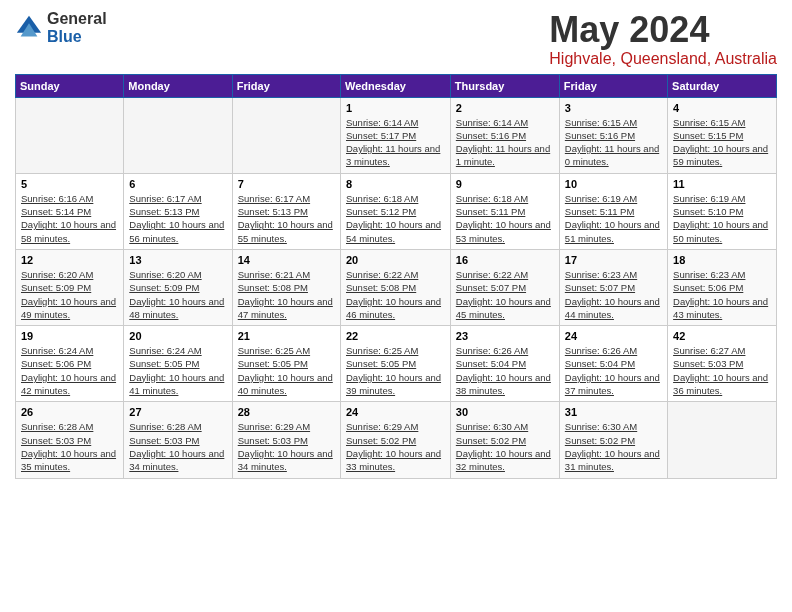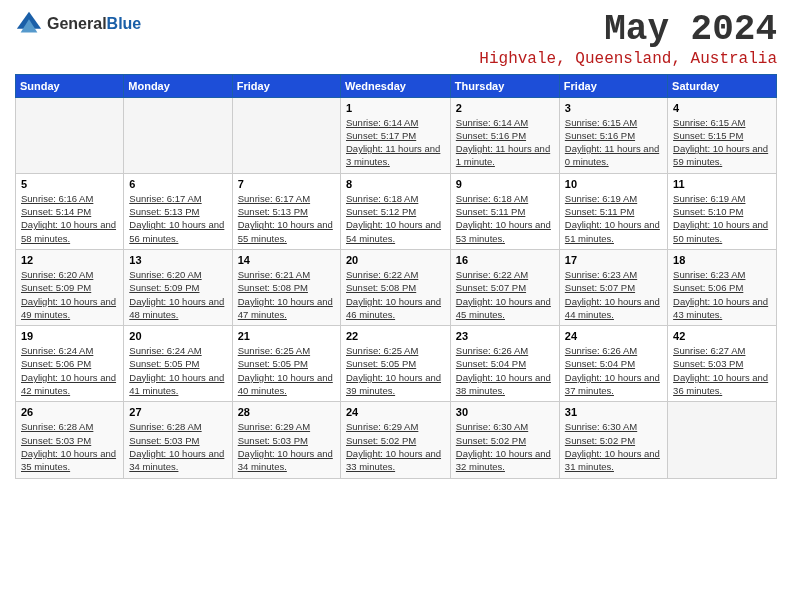--- a/index.html
+++ b/index.html
@@ -16,58 +16,56 @@
       align-items: flex-start;
       margin-bottom: 6px;
     }
     .logo {
       display: flex;
       align-items: center;
       gap: 4px;
     }
     .logo-text {
       display: flex;
-      flex-direction: row;
+      flex-direction: column;
       line-height: 1.1;
     }
     .logo-general {
       font-size: 16px;
       font-weight: bold;
       color: #333;
     }
     .logo-blue {
       font-size: 16px;
       font-weight: bold;
       color: #1a5fa8;
     }
     .logo-icon {
       width: 28px;
       height: 28px;
     }
     .title-section {
-      text-align: right;
-      font-family: Liberation Mono, monospace;
     }
     .month-title {
       font-size: 36px;
       font-weight: bold;
       color: #333;
       line-height: 1.1;
     }
     .location-title {
       font-size: 16px;
       color: #b91c1c;
     }
     table {
       width: 100%;
       border-collapse: collapse;
       font-size: 10px;
     }
     thead tr th {
-      background-color: #1d4ed8;
+      background-color: #4c1d95;
       color: #fff;
       padding: 5px 4px;
       text-align: left;
       font-size: 11px;
       font-weight: bold;
       border: 1px solid #1a5fa8;
     }
     tbody tr td {
       border: 1px solid #ccc;
       padding: 4px 5px;

